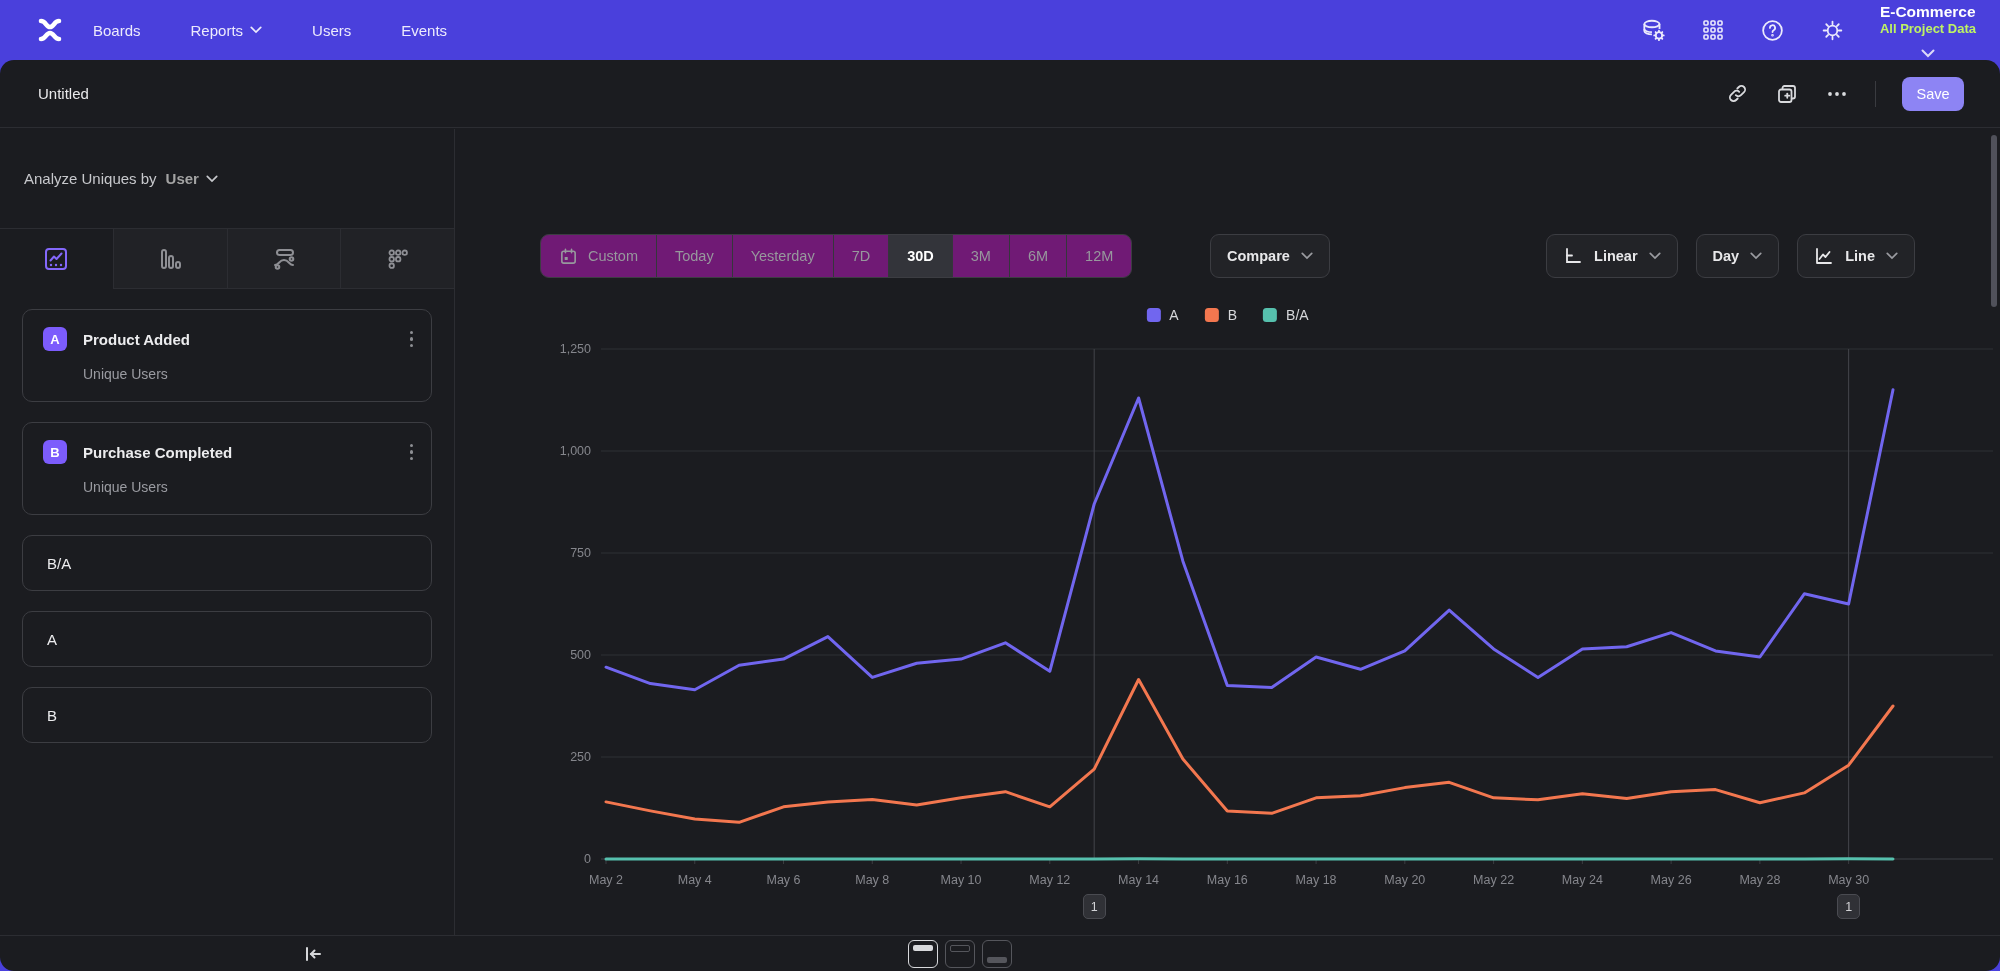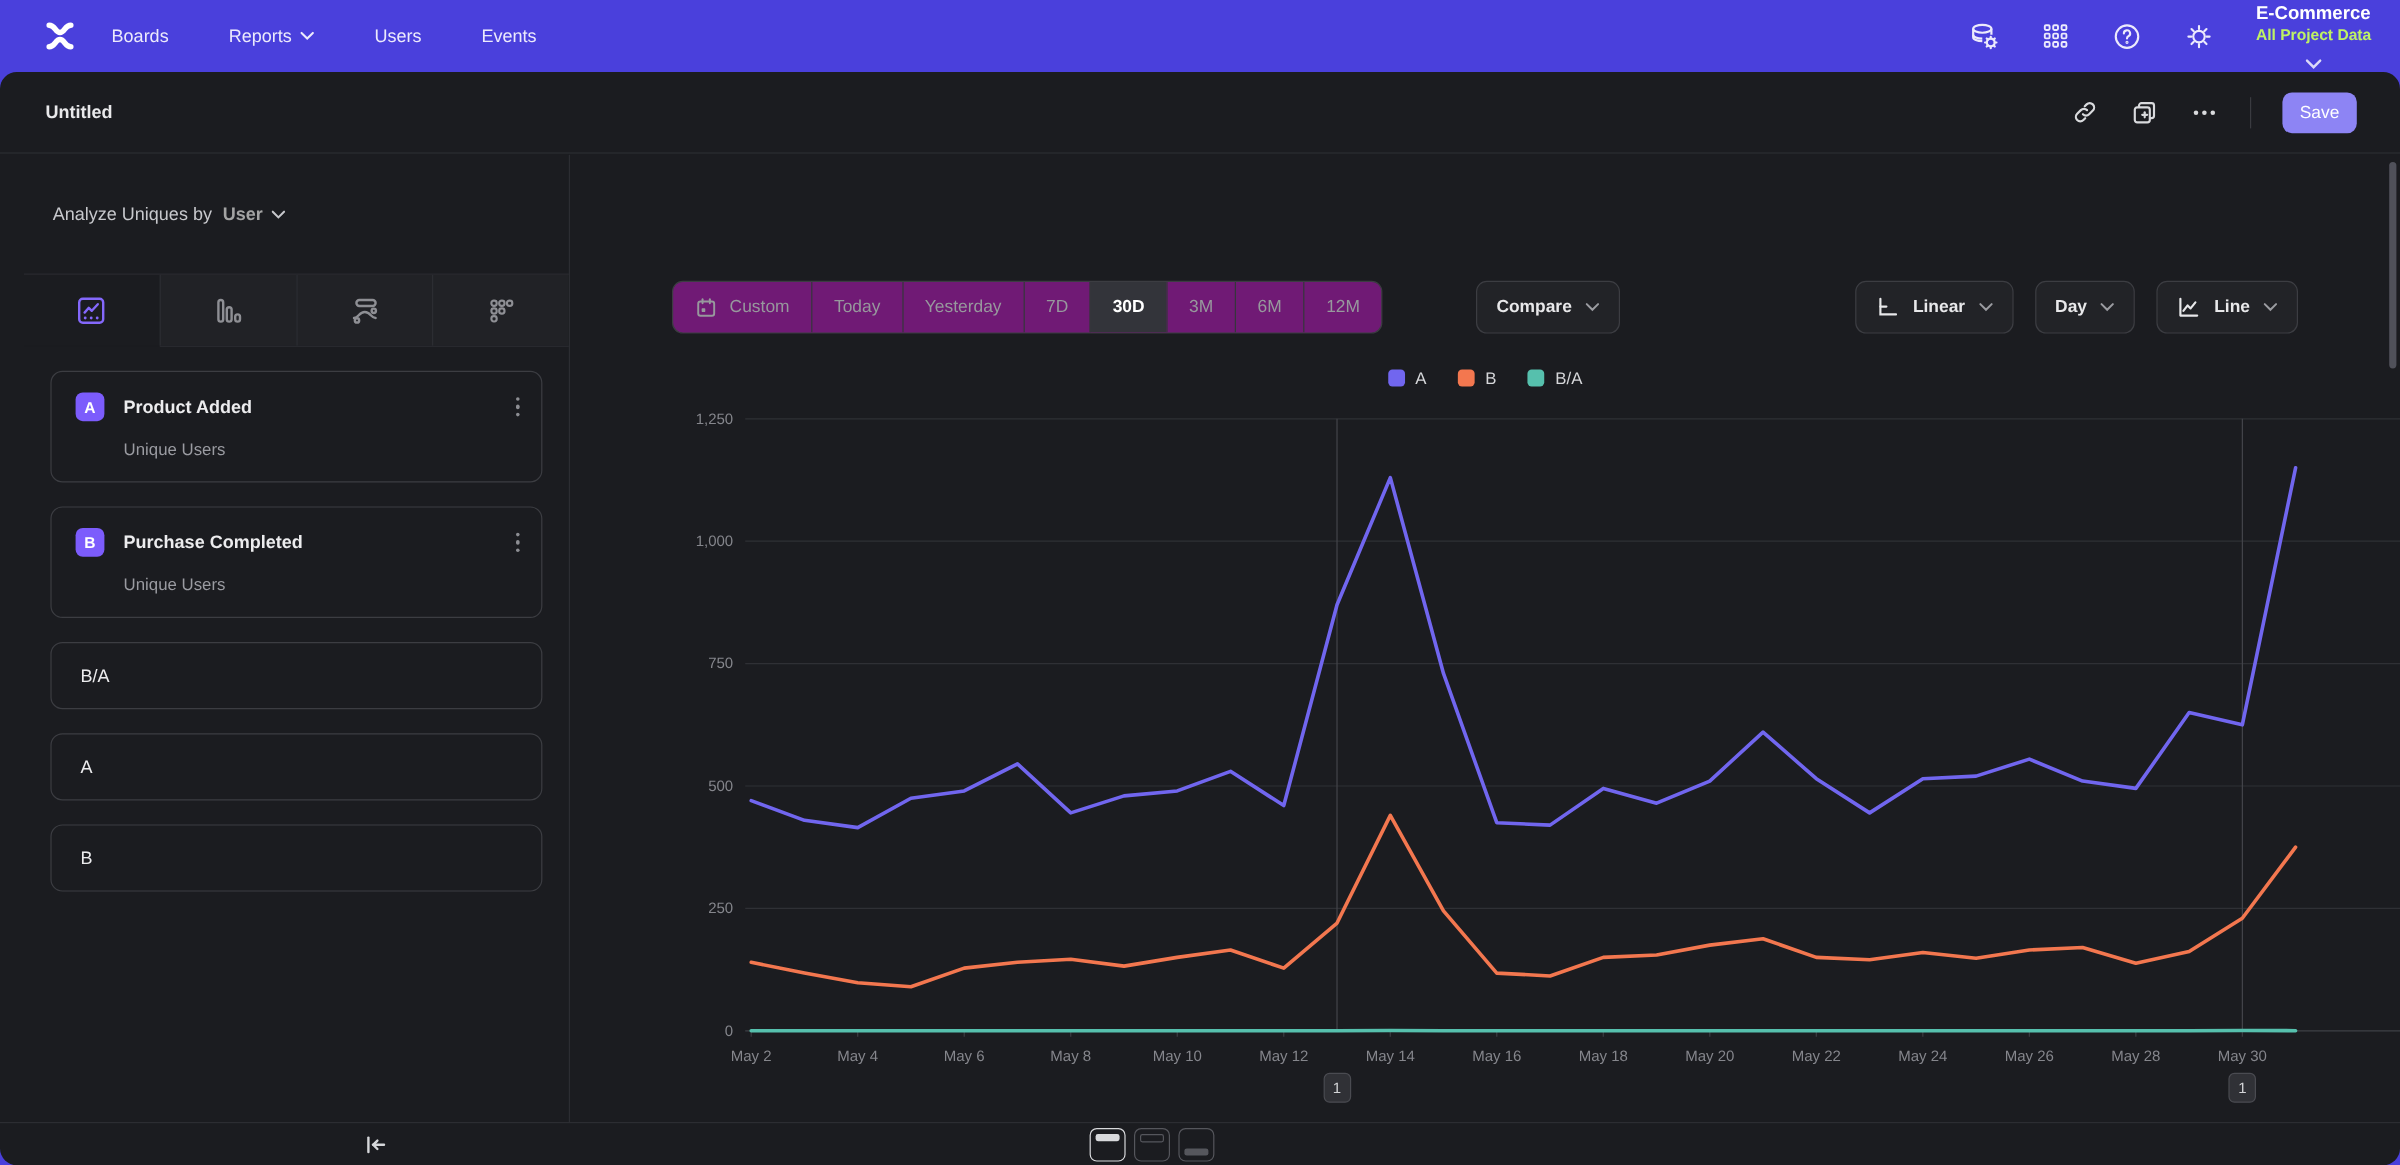--- a/index.html
+++ b/index.html
@@ -16,27 +16,27 @@
   .nav-icon { width:26px; height:26px; display:flex; align-items:center; justify-content:center; }
   .nav-project { display:flex; align-items:center; gap:12px;flex-direction:column; }
   .nav-project-text { display:flex; flex-direction:column; line-height:1.25; }
   .project-name { font-size:15.5px; font-weight:bold; color:#ffffff; }
   .project-sub { font-size:13px; font-weight:bold; color:#bef264; }
 
   
   .shell { position:absolute; top:60px; left:0; right:0; bottom:0; background:#1b1c20; border-radius:14px; overflow:hidden; }
 
   .report-header { height:68px; border-bottom:1px solid #2c2d32; display:flex; align-items:center; padding:0 36px 0 38px; }
-  .report-title { font-size:15px; color:#e9e9eb;font-weight:bold; }
+  .report-title { font-size:15px; color:#e9e9eb; }
   .header-actions { margin-left:auto; display:flex; align-items:center; gap:26px; color:#d9dadd; }
   .h-icon { width:24px; height:24px; display:flex; align-items:center; justify-content:center; cursor:pointer; }
   .v-divider { width:1px; height:26px; background:#3a3b40; }
   .save-btn { width:62px; height:34px; background:#8d84f4; color:#fff; font-size:14.5px; border:none; border-radius:8px; cursor:pointer; font-family:inherit; }
 
-  .body-row { position:absolute; top:69px; bottom:36px; left:0; right:0; display:flex;padding-left:20px; }
+  .body-row { position:absolute; top:69px; bottom:36px; left:0; right:0; display:flex; }
 
   
   .sidebar { width:455px; border-right:1px solid #2c2d32; position:relative; }
   .analyze-row { height:100px; display:flex; align-items:center; padding-left:24px; gap:9px; border-bottom:1px solid #2c2d32; font-size:15px; color:#c7c8cc; }
   .analyze-val { color:#a3a3a3; font-weight:bold; display:flex; align-items:center; gap:7px; cursor:pointer;justify-content:space-between; }
   .tab-strip { height:60px; display:flex; border-bottom:1px solid #2c2d32; }
   .tab { flex:1; display:flex; align-items:center; justify-content:center; background:#212226; border-left:1px solid #2c2d32; cursor:pointer; color:#8e8f94; }
   .tab:first-child { border-left:none; }
   .tab.active { background:#1b1c20; color:#8468fb; border-bottom:1px solid #1b1c20; margin-bottom:-1px; }
   .side-section { padding:0 22px; }

